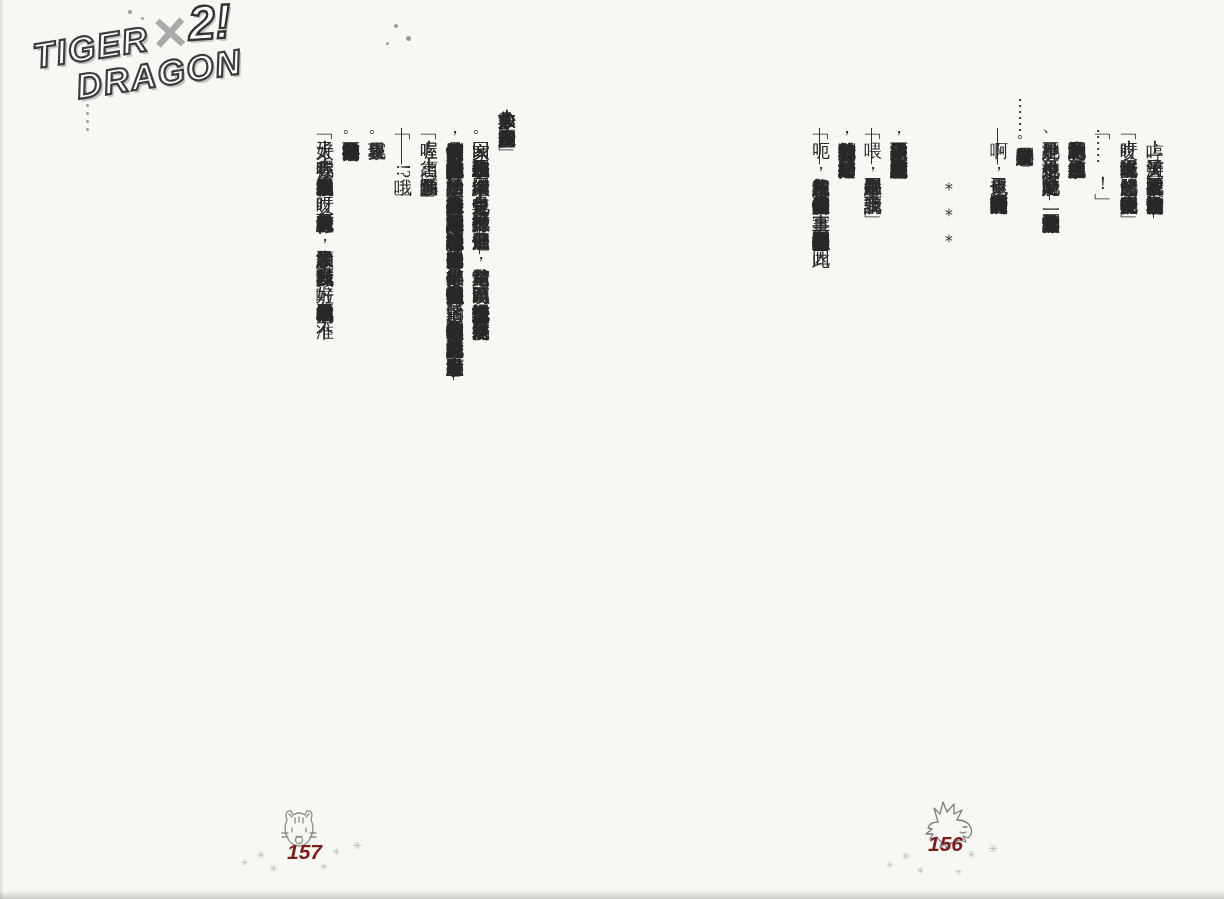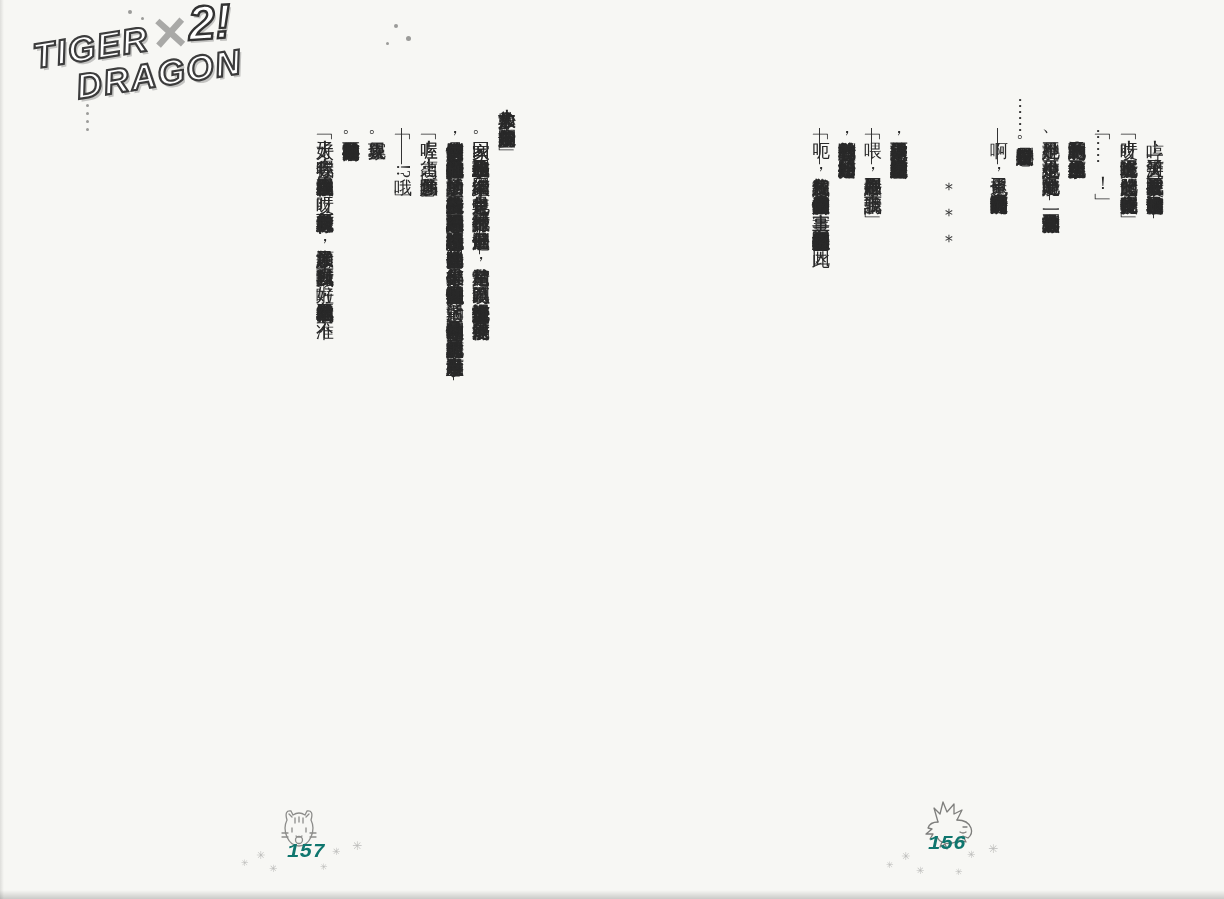--- a/index.html
+++ b/index.html
@@ -88,25 +88,25 @@
 
   
   .dot {
     position:absolute; background:#9b9b99; border-radius:50%;
   }
 
   
   .mascot { position:absolute; }
   .pagenum {
     position:absolute;
-    font-family:Liberation Mono, monospace;
+    font-family:Liberation Sans, sans-serif;
     font-style:italic;
     font-weight:bold;
     font-size:21px;
-    color:#0f766e;
+    color:#7f1d1d;
   }
   .sp {
     position:absolute;
     color:#bdbdbb;
     font-family:"DejaVu Sans",sans-serif;
     line-height:1;
   }
 </style>
 </head>
 <body>

